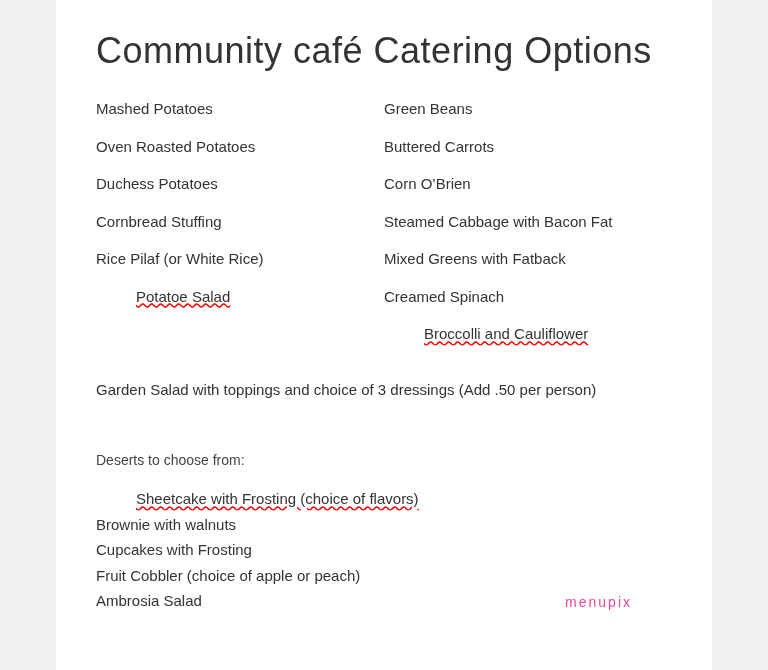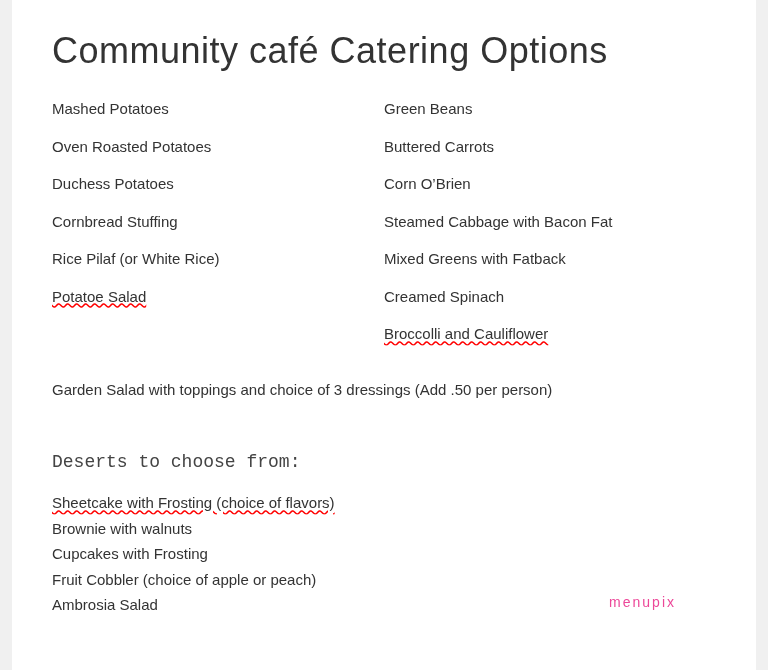--- a/index.html
+++ b/index.html
@@ -11,21 +11,21 @@
     body {
       background-color: #f0f0f0;
       display: flex;
       justify-content: center;
       align-items: flex-start;
       min-height: 670px;
       font-family: Arial, sans-serif;
     }
 
     .page-container {
-      width: 744px;
+      width: 656px;
       min-height: 670px;
       background: #ffffff;
       padding: 30px 40px 30px 40px;
       position: relative;
     }
 
     .main-title {
       font-size: 36px;
       font-weight: 300;
       color: #333333;
@@ -56,38 +56,38 @@
     .menu-item {
       font-size: 15px;
       color: #333;
       line-height: 1.7;
     }
 
     .menu-item.underline-red {
       text-decoration: underline;
       text-decoration-color: red;
       text-decoration-style: wavy;
+      margin-left: 40px;
     }
 
     .full-width-item {
       font-size: 15px;
       color: #333;
       line-height: 1.7;
       margin-top: 2px;
     }
 
     .desserts-section {
       margin-top: 50px;
     }
 
     .desserts-label {
-      font-size: 18px;
+      font-size: 14px;
       color: #444;
       margin-bottom: 18px;
-      font-family: Liberation Mono, monospace;
     }
 
     .desserts-list {
       display: flex;
       flex-direction: column;
     }
 
     .menupix-watermark {
       position: absolute;
       bottom: 60px;

